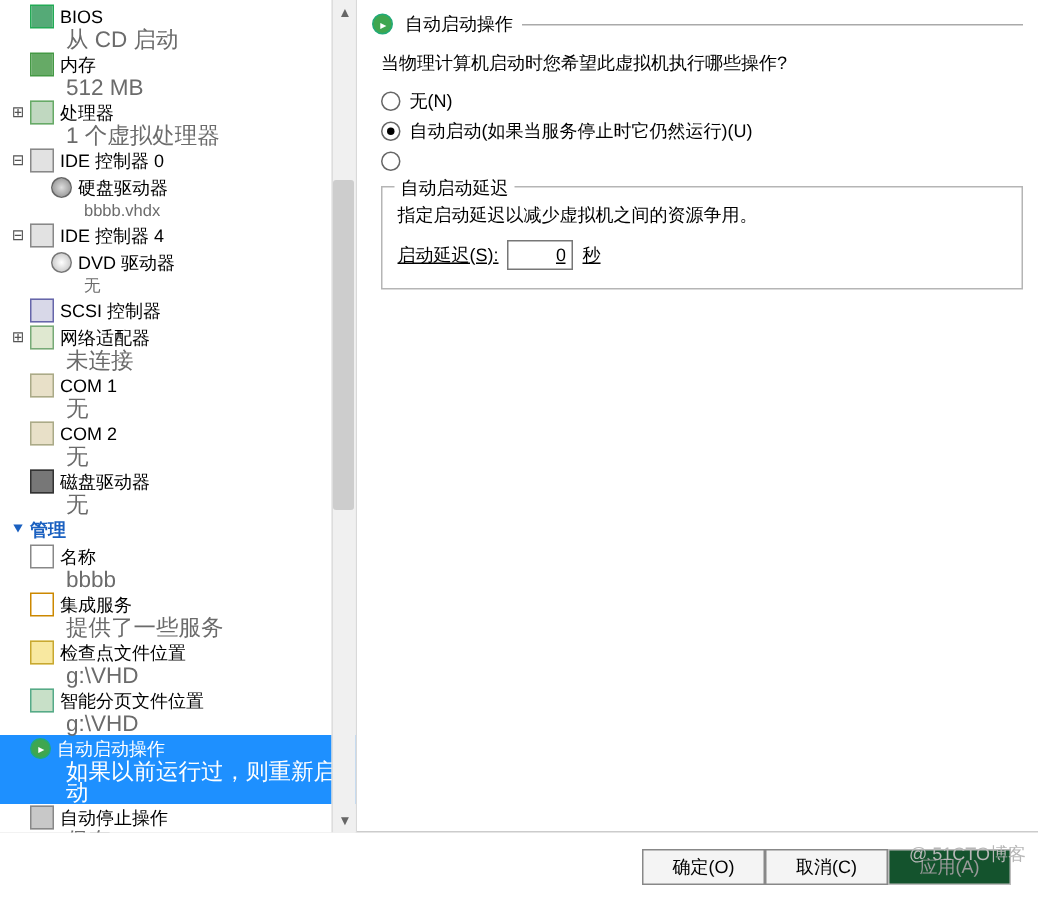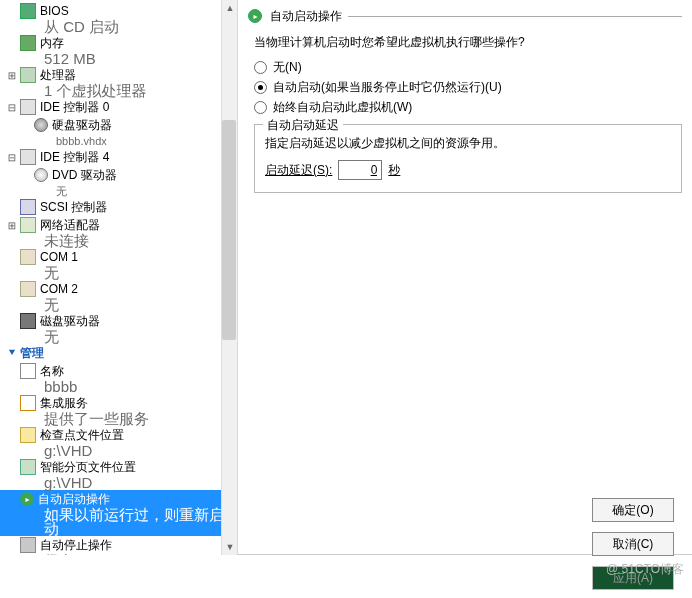--- a/index.html
+++ b/index.html
@@ -30,21 +30,21 @@
 .panel-title .line { flex: 1; height: 1px; background: #aaa; margin-left: 6px; }
 .prompt { margin: 6px 0 8px 6px; color: #000; }
 .radio-row { display: flex; align-items: center; margin: 3px 0 3px 6px; height: 17px; }
 .radio { width: 13px; height: 13px; border: 1px solid #666; border-radius: 50%; margin-right: 6px; display: inline-flex; align-items: center; justify-content: center; background: #fff; }
 .radio.checked::after { content: ""; width: 5px; height: 5px; border-radius: 50%; background: #000; }
 .groupbox { border: 1px solid #b5b5b5; margin: 8px 0 0 6px; padding: 10px 10px 12px 10px; position: relative; }
 .groupbox-title { position: absolute; top: -8px; left: 8px; background: #fff; padding: 0 4px; }
 .hint { color: #000; margin-bottom: 8px; }
 .delay-row { display: flex; align-items: center; gap: 6px; text-decoration: underline; }
 .delay-row input { width: 44px; height: 20px; text-align: right; padding-right: 4px; border: 1px solid #777; }
-.footer { position: absolute; right: 18px; bottom: 8px; display: flex; gap: 10px; align-items: center; flex-direction: column; }
+.footer { position: absolute; right: 18px; bottom: 8px; display: flex; align-items: center; }
 .btn { width: 82px; height: 24px; border: 1px solid #888; background: #f4f4f4; display: inline-flex; align-items: center; justify-content: center; cursor: pointer; }
 .btn.disabled { color: #9a9a9a; border-color: #bbb; background: #14532d; cursor: default; }
 .watermark { position: absolute; right: 8px; bottom: 20px; color: #b7b7b7; font-size: 12px; pointer-events: none; }
 
 .i-bios{background:linear-gradient(#5a7,#5a7);border:1px solid #2a5;}
 .i-mem{background:linear-gradient(#6a6,#6a6);border:1px solid #494;}
 .i-cpu{background:#c0d8c0;border:1px solid #6a6;}
 .i-ide{background:#e2e2e2;border:1px solid #888;}
 .i-hdd{width:14px;height:14px;border-radius:50%;background:radial-gradient(#ddd,#888);border:1px solid #666;}
 .i-dvd{width:14px;height:14px;border-radius:50%;background:radial-gradient(#fff,#bbb);border:1px solid #777;}
@@ -202,21 +202,20 @@
       <div class="radio-row">
         <span class="radio"></span>
         <span>无(N)</span>
       </div>
       <div class="radio-row">
         <span class="radio checked"></span>
         <span>自动启动(如果当服务停止时它仍然运行)(U)</span>
       </div>
       <div class="radio-row">
         <span class="radio"></span>
-        <span>始终自动启动此虚拟机(W)</span>
       </div>
 
       <div class="groupbox">
         <div class="groupbox-title">自动启动延迟</div>
         <div class="hint">指定启动延迟以减少虚拟机之间的资源争用。</div>
         <div class="delay-row">
           <span>启动延迟(S):</span>
           <input type="text" value="0" style="">
           <span>秒</span>
         </div>

